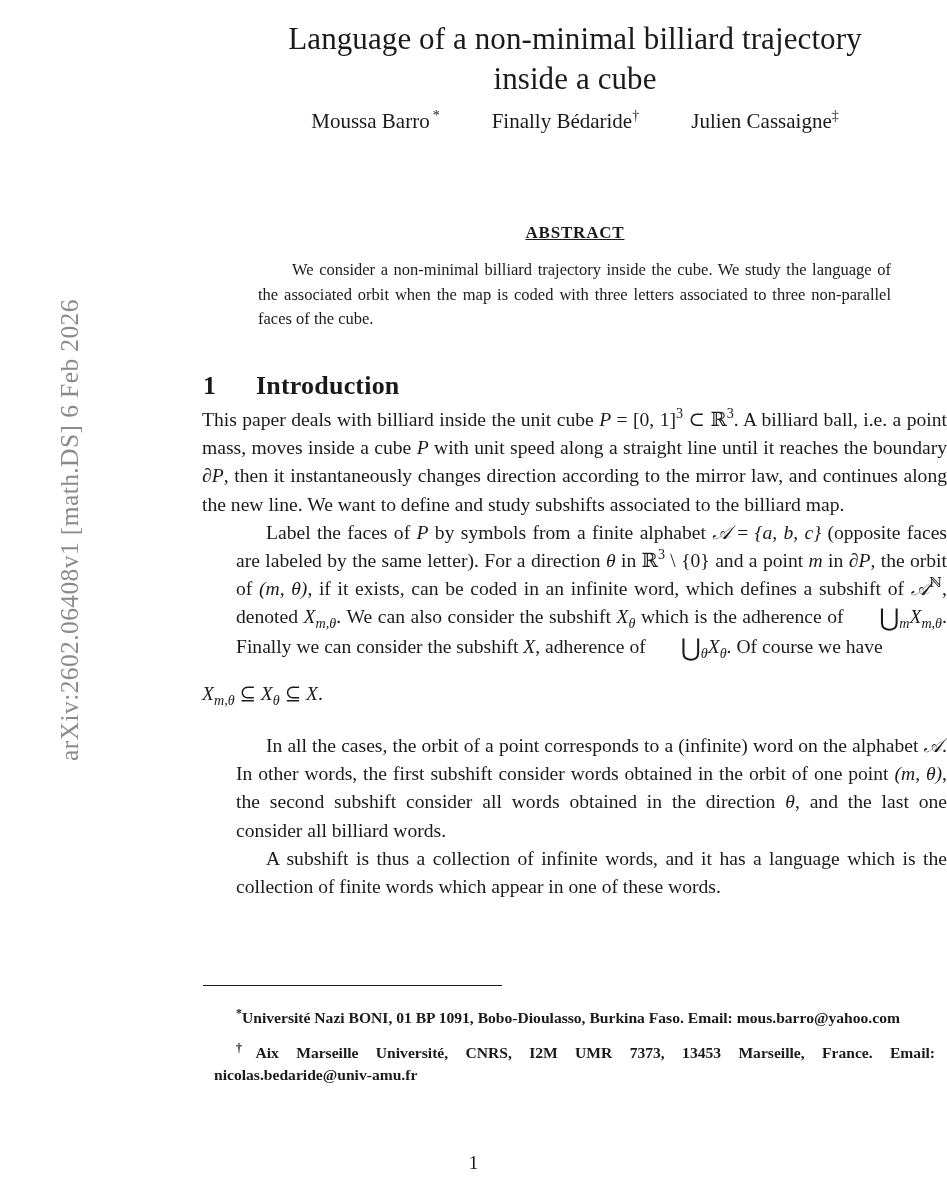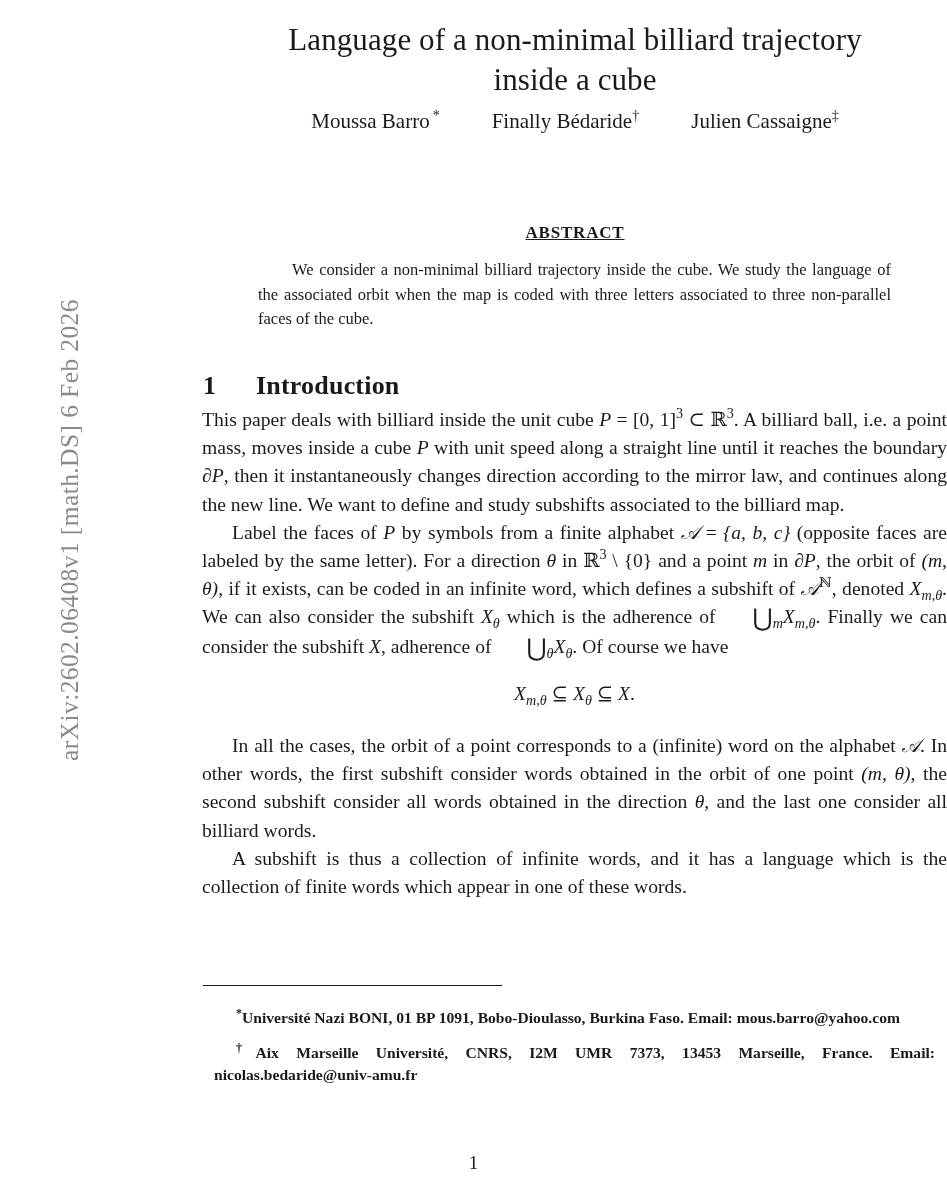--- a/index.html
+++ b/index.html
@@ -52,22 +52,22 @@
     position: absolute;
     left: 203px;
     top: 0px;
     width: 744px;
     text-align: center;
   }
   .title {
     font-size: 31px;
     line-height: 40px;
     font-weight: normal;
-    margin: 0;
-    padding-top: 20px;
+    margin: 16px;
+    padding-top: 3px;
     letter-spacing: 0.1px;
   }
 
   .authors {
     position: absolute;
     left: 203px;
     top: 109px;
     width: 744px;
     text-align: center;
     font-size: 21px;
@@ -134,25 +134,26 @@
     line-height: 28.2px;
     text-align: justify;
     hyphens: none;
   }
   .body-text p {
     margin: 0;
     text-indent: 0;
   }
   .body-text p.indented {
     text-indent: 30px;
+    margin-left: 34px;
   }
   .display-eq {
     margin: 0;
     padding: 18px 0 24px 0;
-    text-align: center;
+    text-align: left;
     font-size: 19.6px;
     text-indent: 0;
   }
 
   
   .mi { font-style: italic; font-family: "Liberation Serif", "DejaVu Serif", serif; }
   .mup { font-style: normal; }
   .sub {
     font-size: 0.72em;
     vertical-align: sub;

